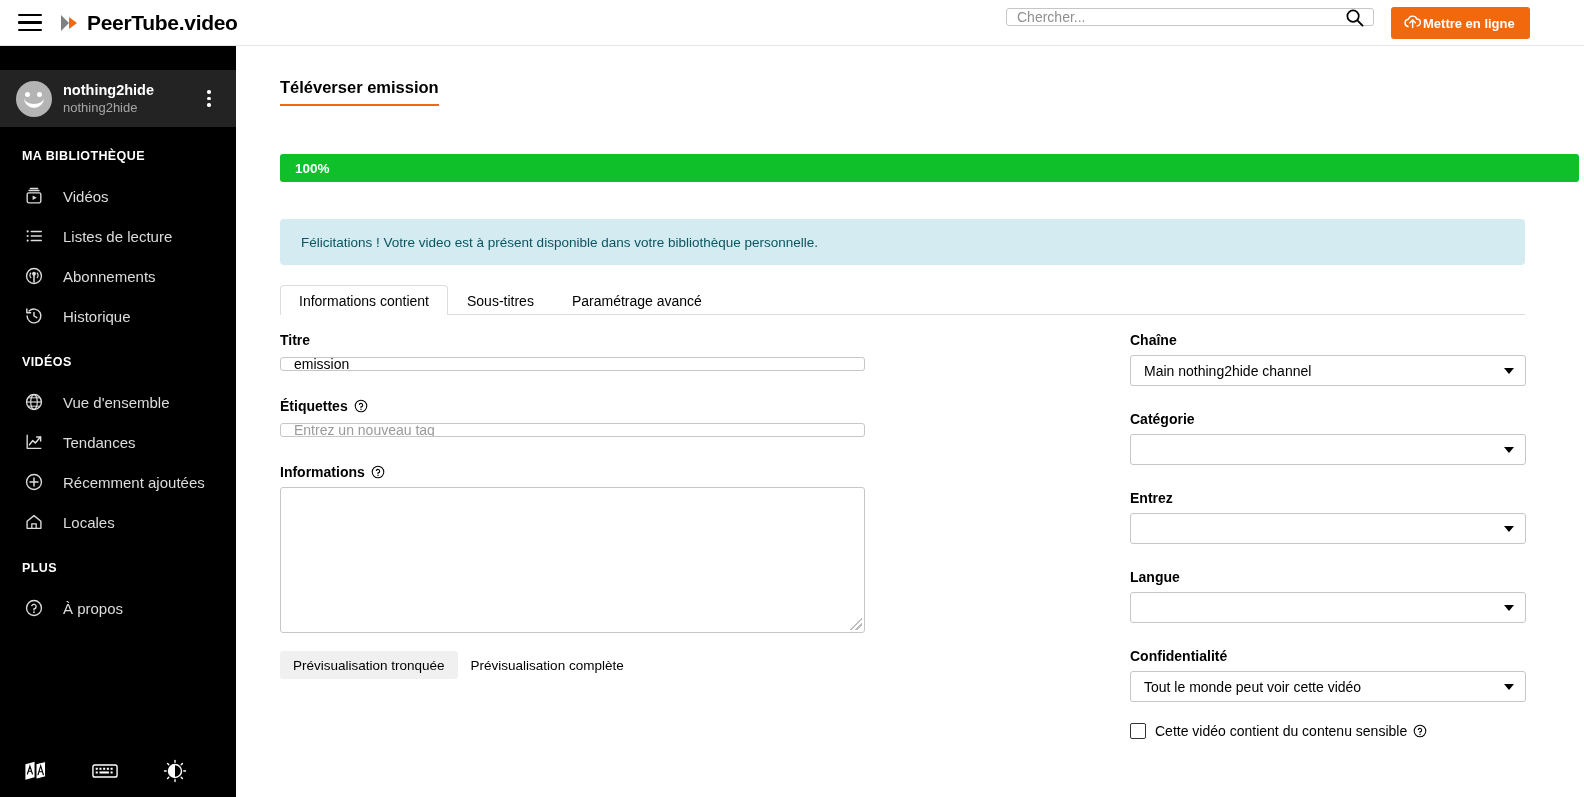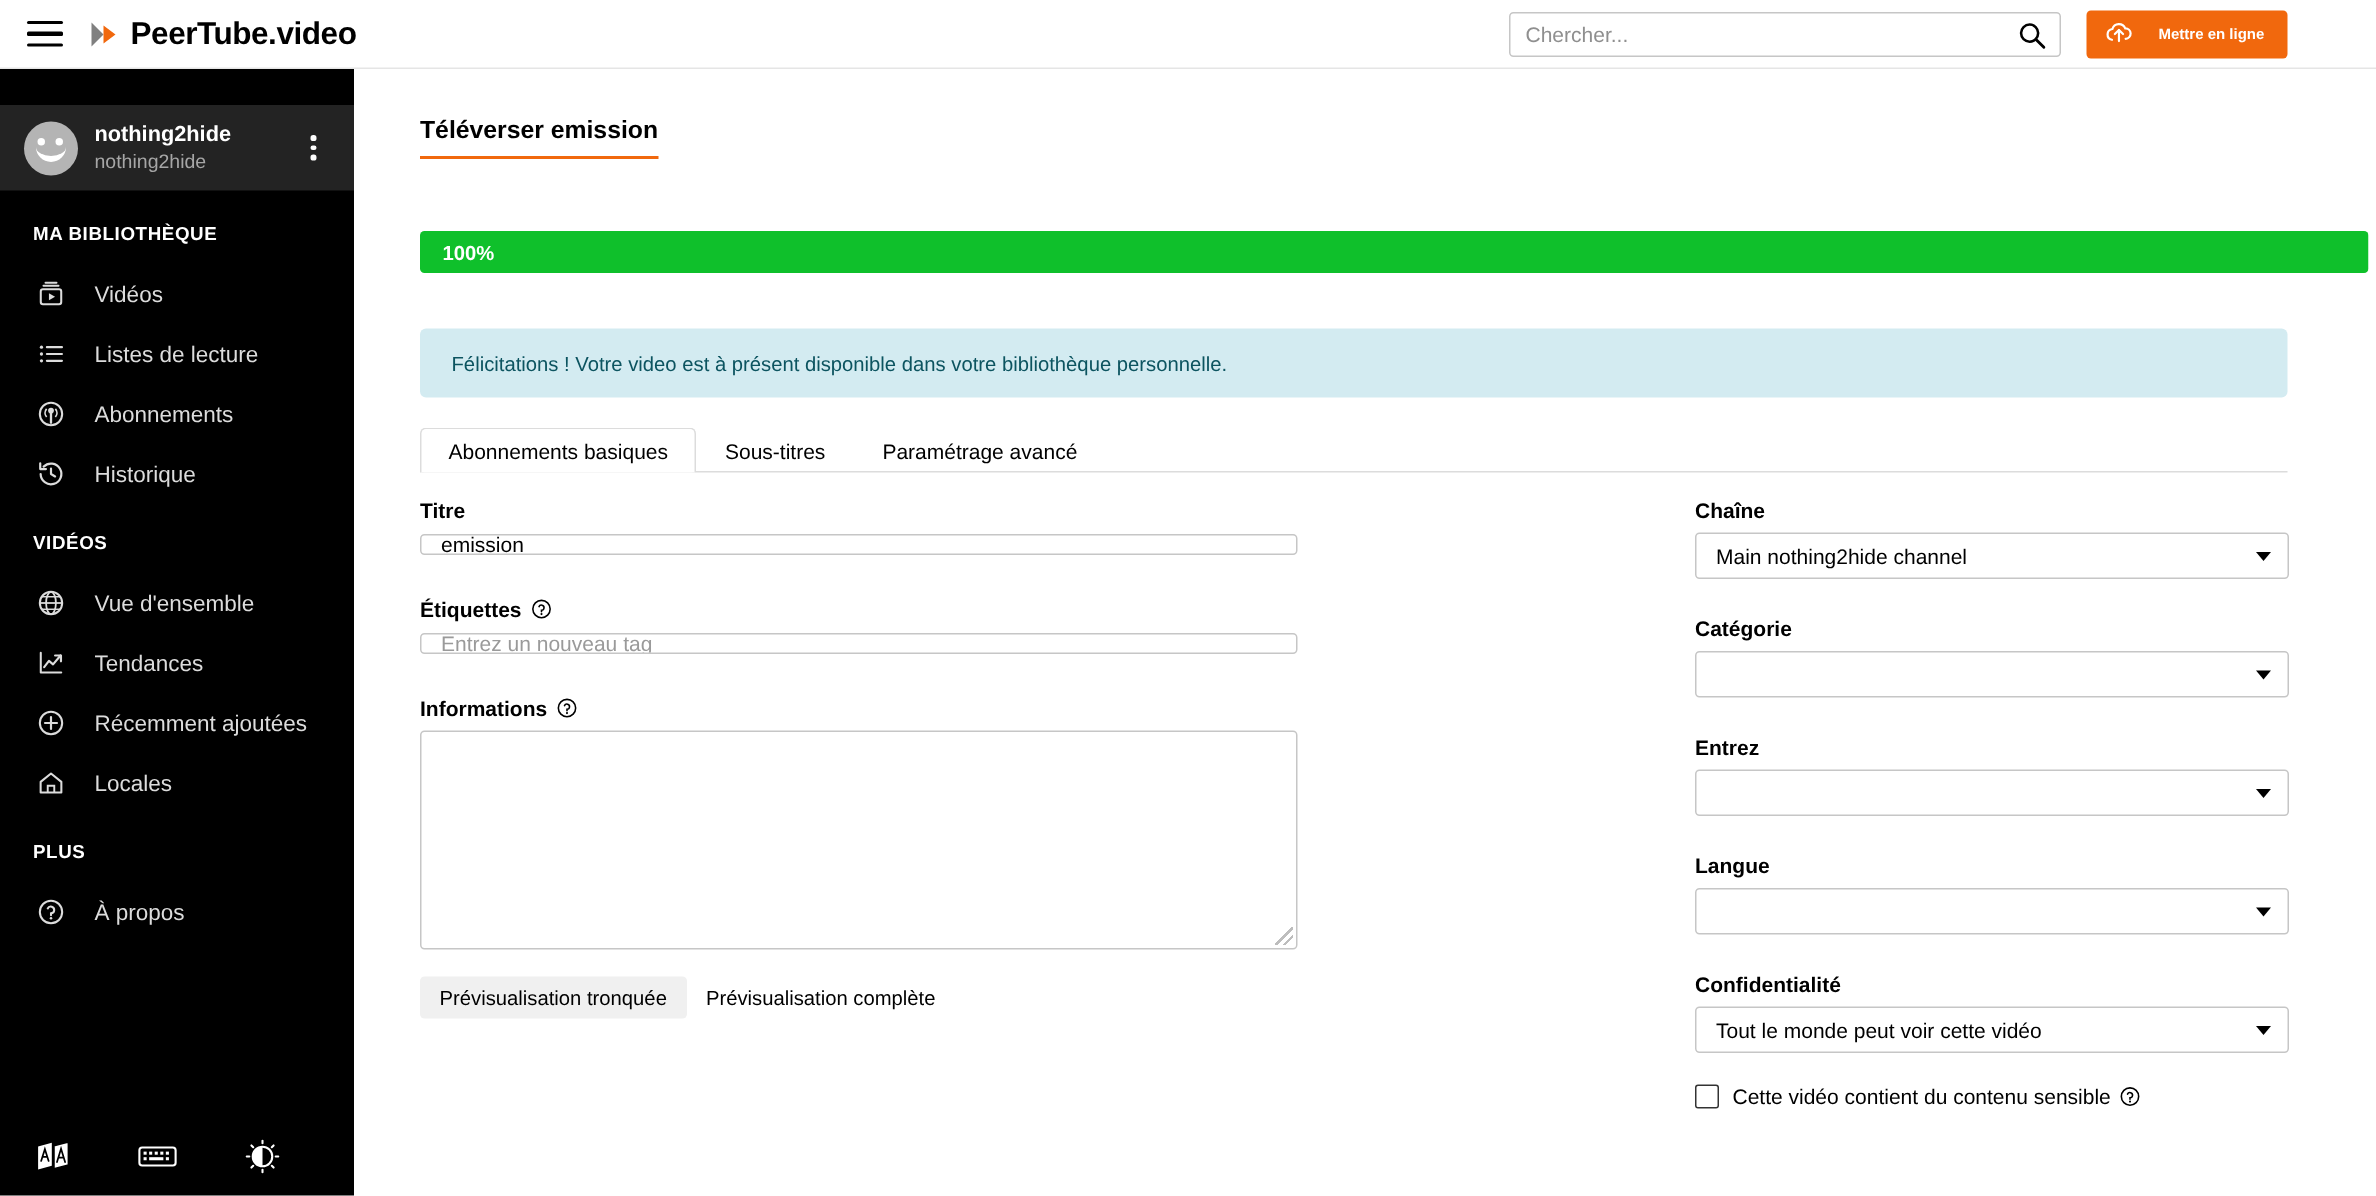--- a/index.html
+++ b/index.html
@@ -29,21 +29,21 @@
 
   .brand { display: flex; align-items: center; gap: 7px; cursor: pointer; }
   .brand-logo { width: 22px; height: 22px; position: relative; }
   .brand-text {
     font-size: 21px; font-weight: bold; color: #000;
     letter-spacing: -0.3px;
   }
 
   .search-wrap {
     position: absolute; left: 1006px; top: 8px;
-    width: 368px; height: 30px;
+    width: 368px; height: 18px;
     border: 1px solid #c6c6c6; border-radius: 3px;
     background: #fff;
     display: flex; align-items: center;
   }
   .search-input {
     flex: 1; height: 100%; border: none; outline: none;
     background: transparent;
     font-family: "Liberation Sans", sans-serif;
     font-size: 14px; color: #000;
     padding: 0 10px;
@@ -53,23 +53,23 @@
     width: 38px; height: 100%;
     display: flex; align-items: center; justify-content: center;
     cursor: pointer; background: transparent; border: none;
   }
 
   .upload-btn {
     position: absolute; left: 1391px; top: 7px;
     height: 32px; padding: 0 15px 0 12px;
     background: #f1680d; color: #fff;
     border: none; border-radius: 3px;
-    display: flex; align-items: center; gap: 16px;
+    display: flex; align-items: center; gap: 0;
     font-family: "Liberation Sans", sans-serif;
-    font-size: 10px; font-weight: bold;
+    font-size: 13px; font-weight: bold;
     cursor: pointer; white-space: nowrap;
   }
 
   
   .sidebar {
     position: absolute; top: 46px; left: 0;
     width: 236px; height: 751px;
     background: #000;
     z-index: 10;
   }
@@ -510,21 +510,21 @@
     <div class="progress-bar" style="width: 100%;">
       <span>100%</span>
     </div>
   </div>
 
   <div class="alert">
     <span>Félicitations ! Votre video est à présent disponible dans votre bibliothèque personnelle.</span>
   </div>
 
   <div class="tabs">
-    <div class="tab active">Abonnements basiques</div>
+    <div class="tab active">Informations contient</div>
     <div class="tab">Sous-titres</div>
     <div class="tab">Paramétrage avancé</div>
   </div>
 
   
   <div class="col-left">
 
     <div class="field-label">
       <span>Titre</span>
     </div>

